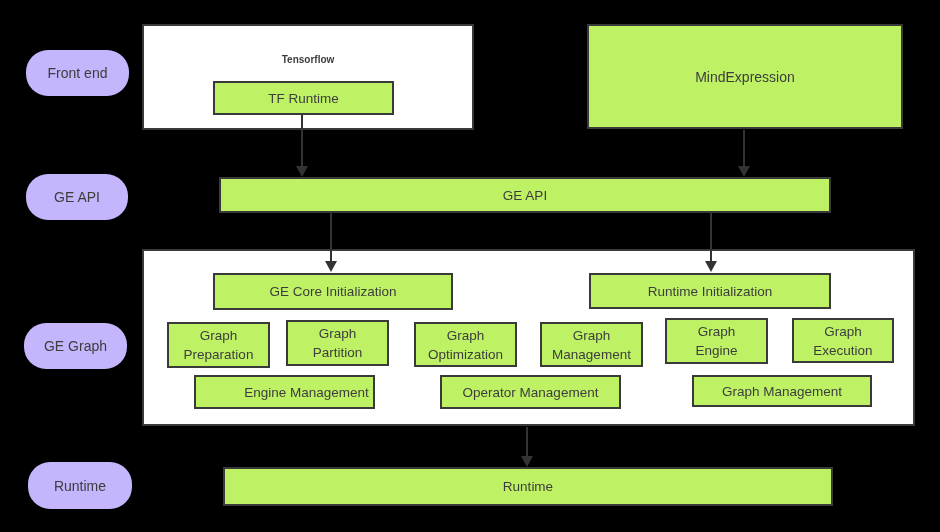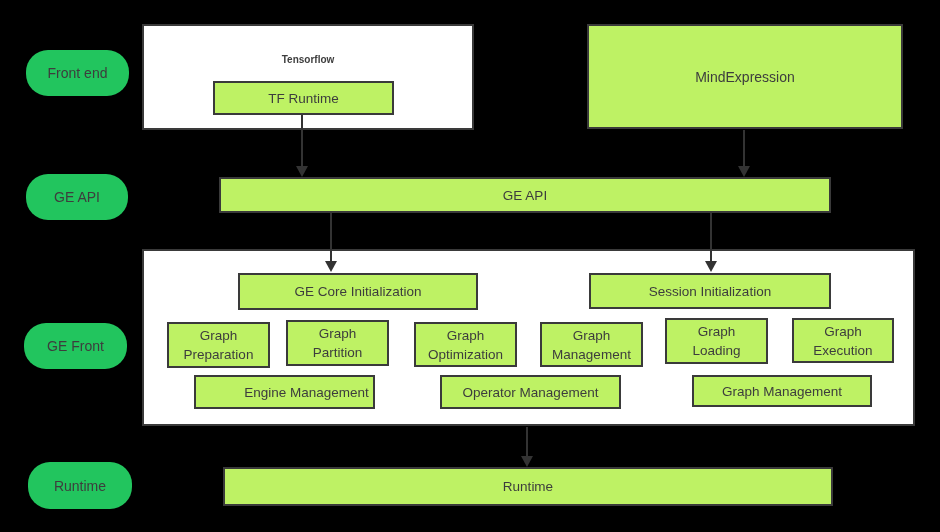--- a/index.html
+++ b/index.html
@@ -11,21 +11,21 @@
     position: relative;
     width: 940px;
     height: 532px;
     background: #000000;
     font-family: "Liberation Sans", "DejaVu Sans", sans-serif;
     color: #3d3d3d;
     overflow: hidden;
   }
   .side-label {
     position: absolute;
-    background: #22c55e;
+    background: #c4b5fd;
     display: flex;
     align-items: center;
     justify-content: center;
     font-size: 14px;
     color: #3d3d3d;
     border-radius: 22px;
   }
   .box {
     position: absolute;
     background: #bef264;
@@ -81,36 +81,36 @@
     border-top: 11px solid #333333;
   }
 </style>
 </head>
 <body>
 
 <div class="canvas">
 
   <div class="side-label" style="left:26px; top:50px; width:103px; height:46px;">Front end</div>
   <div class="side-label" style="left:26px; top:174px; width:102px; height:46px;">GE API</div>
-  <div class="side-label" style="left:24px; top:323px; width:103px; height:46px;">GE Front</div>
+  <div class="side-label" style="left:24px; top:323px; width:103px; height:46px;">GE Graph</div>
   <div class="side-label" style="left:28px; top:462px; width:104px; height:47px;">Runtime</div>
 
   <div class="container-box" style="left:142px; top:24px; width:332px; height:106px;">
     <div class="tensorflow-title">Tensorflow</div>
     <div class="box" style="left:69px; top:55px; width:181px; height:34px;">TF Runtime</div>
   </div>
 
   <div class="box" style="left:587px; top:24px; width:316px; height:105px; font-size:14px;">MindExpression</div>
 
   <div class="box" style="left:219px; top:177px; width:612px; height:36px;">GE API</div>
 
   <div class="container-box" style="left:142px; top:249px; width:773px; height:177px;">
 
-    <div class="box" style="left:69px; top:22px; width:240px; height:37px;margin-left:25px;">GE Core Initialization</div>
-    <div class="box" style="left:445px; top:22px; width:242px; height:36px;">Session Initialization</div>
+    <div class="box" style="left:69px; top:22px; width:240px; height:37px;">GE Core Initialization</div>
+    <div class="box" style="left:445px; top:22px; width:242px; height:36px;">Runtime Initialization</div>
 
     <div class="box two-line" style="left:23px; top:71px; width:103px; height:46px;">
       <div>
           <span>Graph</span>
           <span>Preparation</span>
         </div>
     </div>
     <div class="box two-line" style="left:142px; top:69px; width:103px; height:46px;">
       <div>
           <span>Graph</span>
@@ -125,21 +125,21 @@
     </div>
     <div class="box two-line" style="left:396px; top:71px; width:103px; height:45px;">
       <div>
           <span>Graph</span>
           <span>Management</span>
         </div>
     </div>
     <div class="box two-line" style="left:521px; top:67px; width:103px; height:46px;">
       <div>
           <span>Graph</span>
-          <span>Loading</span>
+          <span>Engine</span>
         </div>
     </div>
     <div class="box two-line" style="left:648px; top:67px; width:102px; height:45px;">
       <div>
           <span>Graph</span>
           <span>Execution</span>
         </div>
     </div>
 
     <div class="box" style="left:50px; top:124px; width:181px; height:34px;padding-left:44px;">Engine Management</div>

